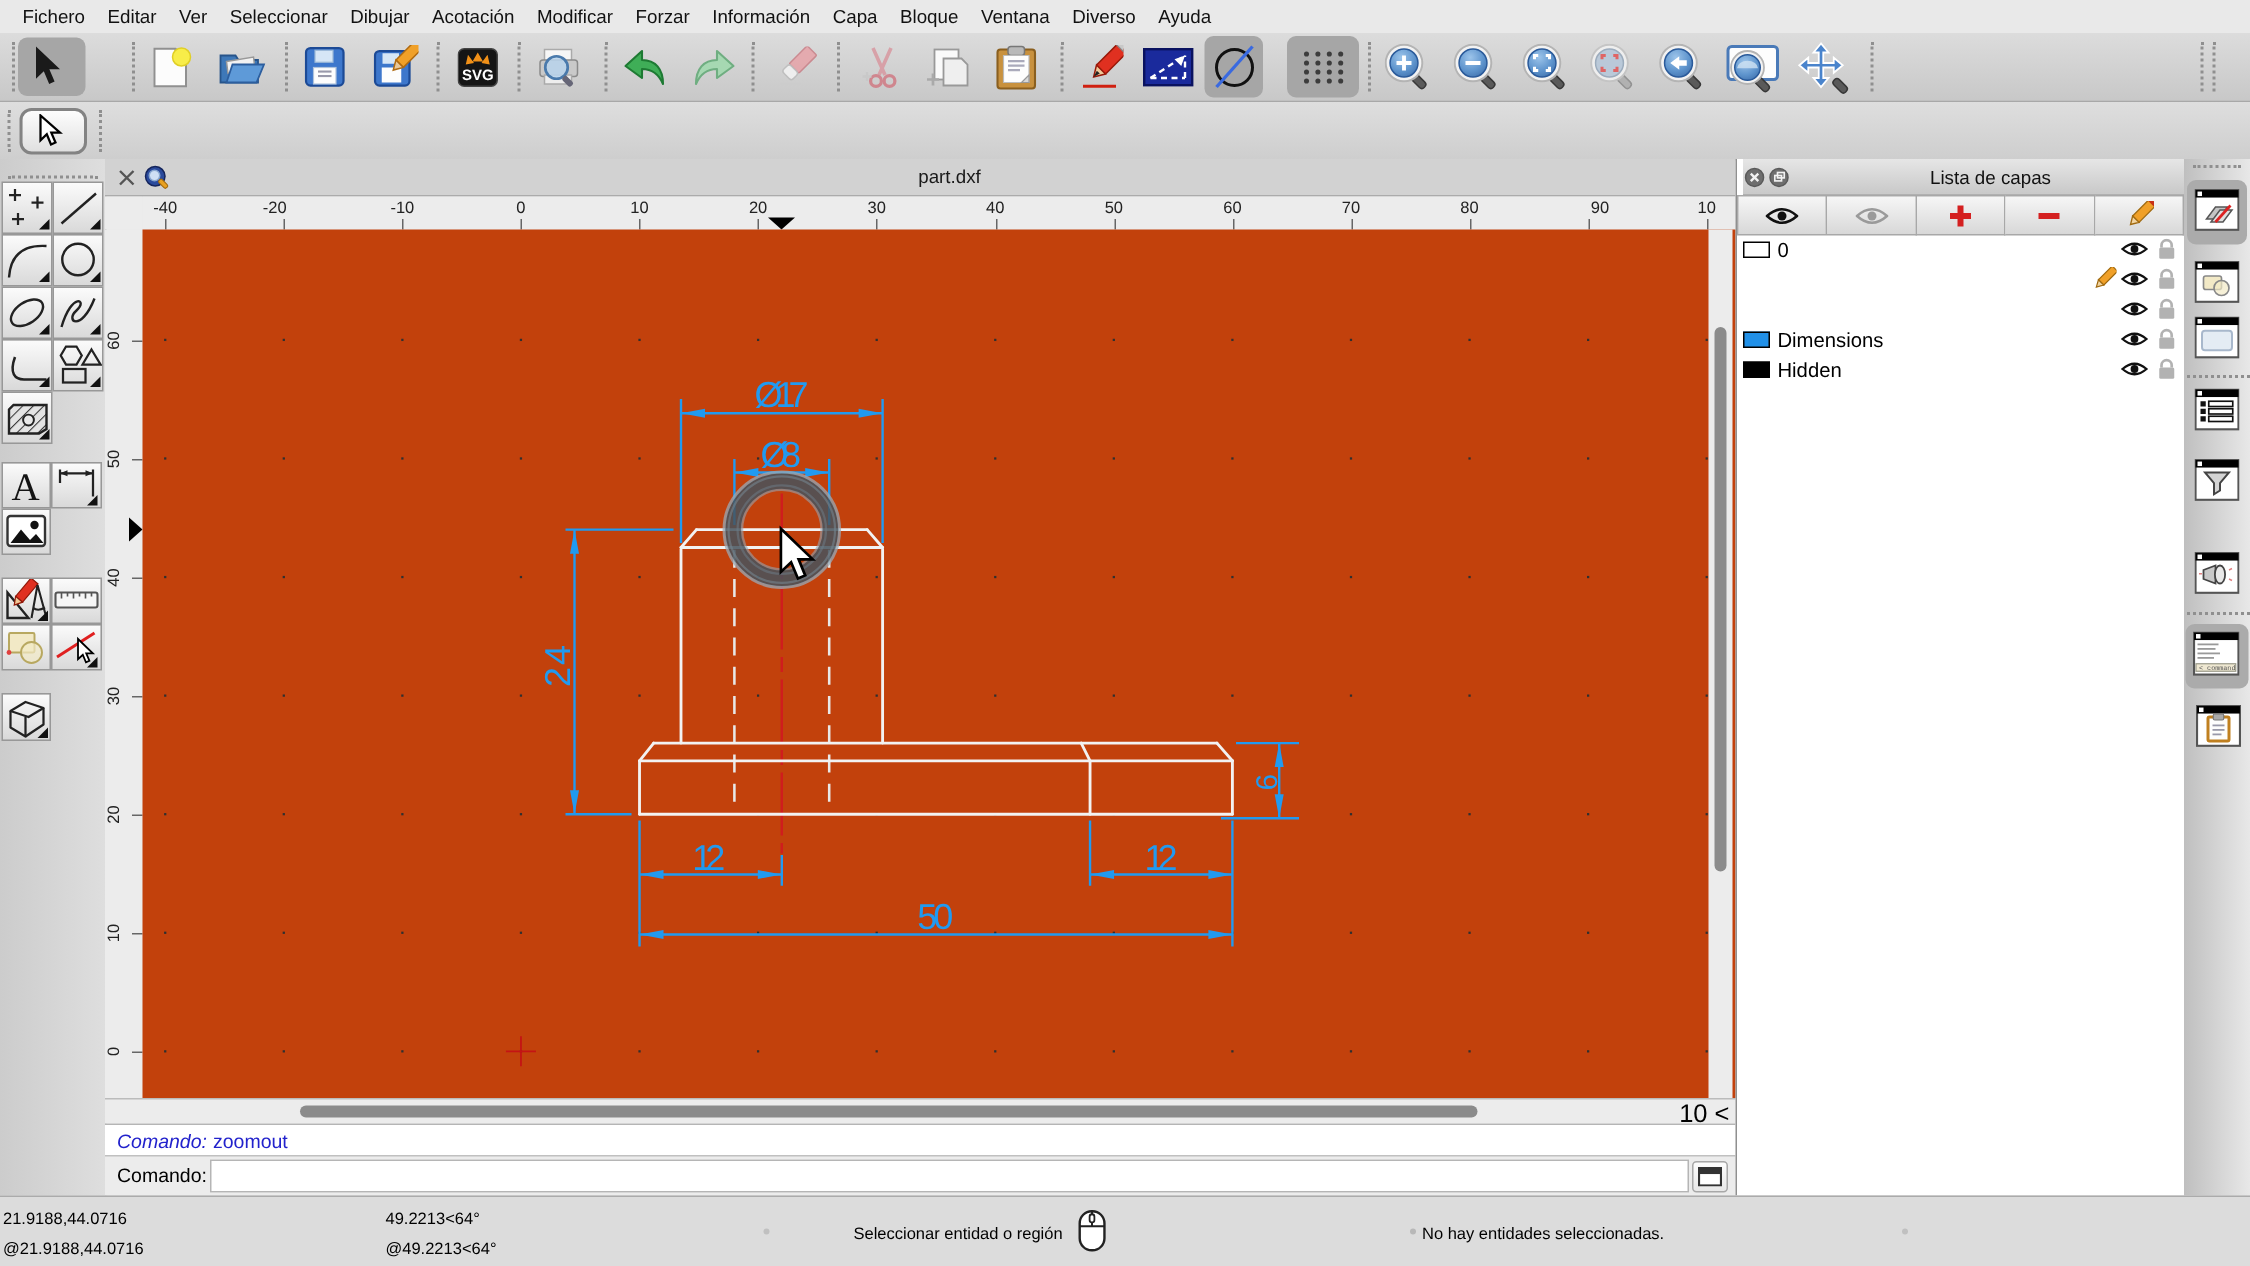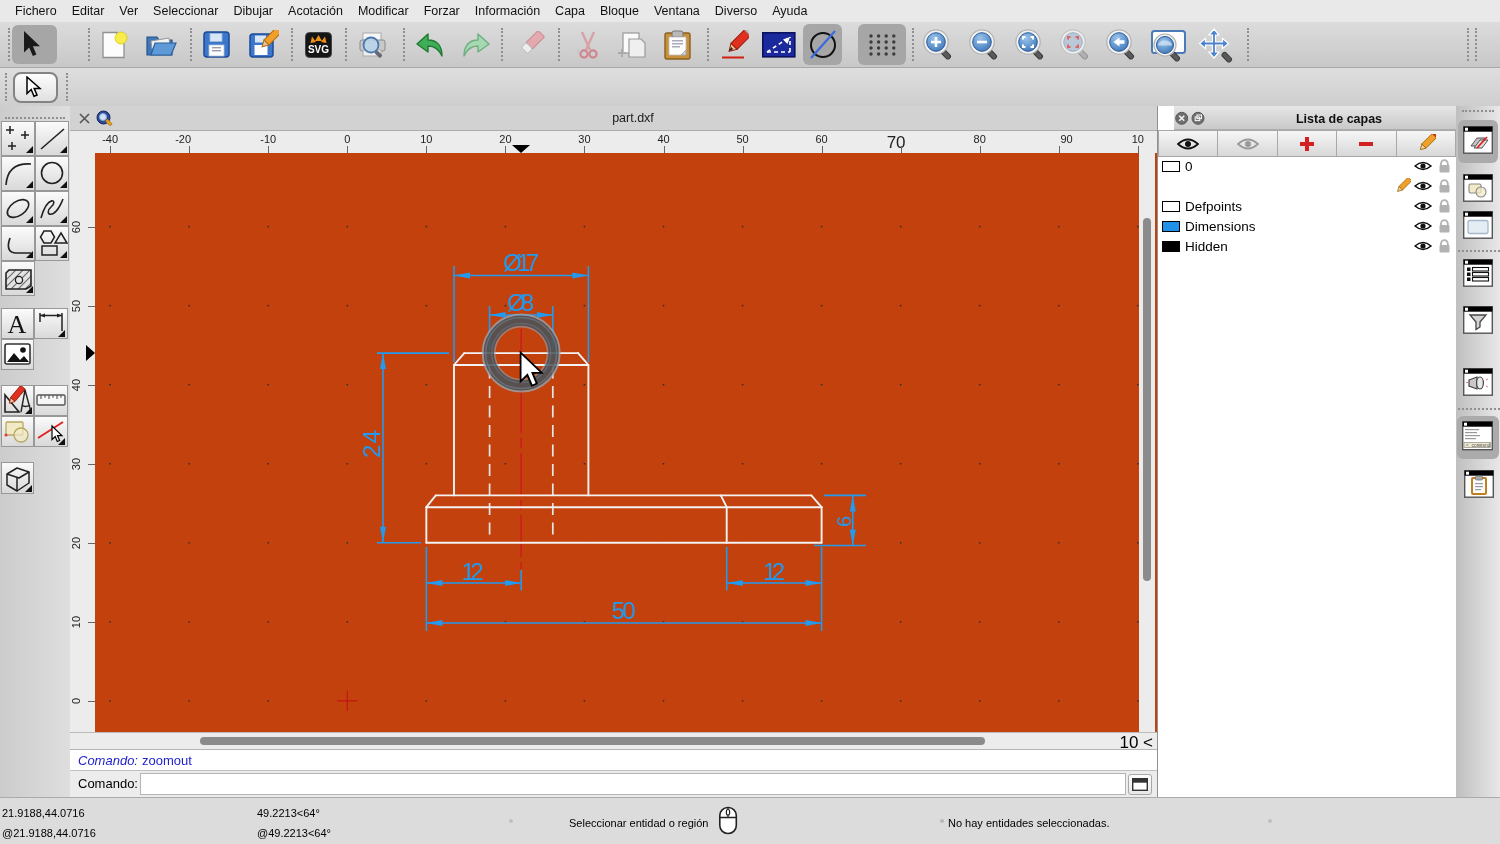--- a/index.html
+++ b/index.html
@@ -35,22 +35,22 @@
 #zoomlbl{left:1095px;top:733px;width:58px;height:15px;font-size:17px;color:#000;text-align:right;}
 #histrow{left:70px;top:749px;width:1087px;height:21px;background:#ffffff;
   border-top:1px solid #b5b5b5;box-sizing:border-box;font-size:13px;}
 #cmdrow{left:70px;top:770px;width:1087px;height:27px;background:#ececec;
   border-top:1px solid #c0c0c0;box-sizing:border-box;font-size:13px;}
 #cmdfield{left:140px;top:773px;width:984px;height:20px;background:#fff;
   border:1px solid #b5b5b5;}
 #cmdbtn{left:1128px;top:774px;width:24px;height:21px;background:linear-gradient(#fdfdfd,#e8e8e8);
   border:1px solid #a8a8a8;border-radius:3px;box-sizing:border-box;}
 #dock{left:1157px;top:106px;width:299px;height:691px;background:#fff;border-left:1px solid #909090;box-sizing:border-box;}
-#docktitle{left:16px;top:0px;width:298px;height:24px;
-  background:linear-gradient(#e6e6e6,#c9c9c9);border-bottom:1px solid #b0b0b0;box-sizing:border-box;font-weight:bold;}
+#docktitle{left:4px;top:0px;width:298px;height:24px;
+  background:linear-gradient(#e6e6e6,#c9c9c9);border-bottom:1px solid #b0b0b0;box-sizing:border-box;}
 #dockbar{left:0px;top:24px;width:298px;height:27px;display:flex;}
 .dockcell{flex:1;background:linear-gradient(#f6f6f6,#d8d8d8);
   border:1px solid #a8a8a8;border-left:none;box-sizing:border-box;
   display:flex;align-items:center;justify-content:center;}
 .dockcell:first-child{border-left:1px solid #a8a8a8;}
 .lrow{position:absolute;left:0;width:298px;height:20px;font-size:13.5px;color:#000;}
 .swatch{position:absolute;left:4px;top:4px;width:18px;height:11px;border:1.5px solid #000;box-sizing:border-box;}
 .lname{position:absolute;left:27px;top:2px;}
 #rtools{left:1456px;top:106px;width:44px;height:691px;
   background:linear-gradient(90deg,#bfbfbf,#e8e8e8);}
@@ -432,21 +432,21 @@
     <div style="position:absolute;left:396.4px;top:2px;width:28px;text-align:center;font-size:11px;color:#222;">20</div>
     <div style="position:absolute;left:410.4px;top:15px;width:1px;height:7px;background:#666;"></div>
     <div style="position:absolute;left:475.45000000000005px;top:2px;width:28px;text-align:center;font-size:11px;color:#222;">30</div>
     <div style="position:absolute;left:489.45000000000005px;top:15px;width:1px;height:7px;background:#666;"></div>
     <div style="position:absolute;left:554.5px;top:2px;width:28px;text-align:center;font-size:11px;color:#222;">40</div>
     <div style="position:absolute;left:568.5px;top:15px;width:1px;height:7px;background:#666;"></div>
     <div style="position:absolute;left:633.55px;top:2px;width:28px;text-align:center;font-size:11px;color:#222;">50</div>
     <div style="position:absolute;left:647.55px;top:15px;width:1px;height:7px;background:#666;"></div>
     <div style="position:absolute;left:712.6px;top:2px;width:28px;text-align:center;font-size:11px;color:#222;">60</div>
     <div style="position:absolute;left:726.6px;top:15px;width:1px;height:7px;background:#666;"></div>
-    <div style="position:absolute;left:791.6500000000001px;top:2px;width:28px;font-size:17px;color:#222;">70</div>
+    <div style="position:absolute;left:791.6500000000001px;top:2px;width:28px;text-align:center;font-size:11px;color:#222;">70</div>
     <div style="position:absolute;left:805.6500000000001px;top:15px;width:1px;height:7px;background:#666;"></div>
     <div style="position:absolute;left:870.7px;top:2px;width:28px;text-align:center;font-size:11px;color:#222;">80</div>
     <div style="position:absolute;left:884.7px;top:15px;width:1px;height:7px;background:#666;"></div>
     <div style="position:absolute;left:949.75px;top:2px;width:28px;text-align:right;font-size:11px;color:#222;">90</div>
     <div style="position:absolute;left:963.75px;top:15px;width:1px;height:7px;background:#666;"></div>
     <div style="position:absolute;left:1028.8px;top:2px;width:28px;text-align:center;font-size:11px;color:#222;">10</div>
     <div style="position:absolute;left:1042.8px;top:15px;width:1px;height:7px;background:#666;"></div>
     <div style="position:absolute;left:417.21000000000004px;top:14px;width:0;height:0;border-left:9px solid transparent;border-right:9px solid transparent;border-top:8px solid #000;"></div>
   </div>
 <div id="rulcorner" class="abs"></div>
@@ -700,24 +700,20 @@
             <path d="M7,13 h6 l-3,5 z" fill="#f2d4a0" stroke="#a06a10" stroke-width="0.9"></path>
             <rect x="7" y="-4" width="6" height="2.5" fill="#c83018"></rect>
           </g>
         </svg>
       </div>
   </div>
   <div class="lrow" style="top:51px;">
       <span class="swatch" style="background:#fff;"></span>
       <span class="lname">0</span>
     </div>
-  <div class="lrow" style="top:91px;">
-      <span class="swatch" style="background:#fff;"></span>
-      <span class="lname">Defpoints</span>
-    </div>
   <div class="lrow" style="top:111px;">
       <span class="swatch" style="background:#2090e8;"></span>
       <span class="lname">Dimensions</span>
     </div>
   <div class="lrow" style="top:131px;">
       <span class="swatch" style="background:#000;"></span>
       <span class="lname">Hidden</span>
     </div>
   <svg class="icon" style="left:256px;top:53px;" width="40" height="180">
     <g id="eyelock0" transform="translate(0,0)">

